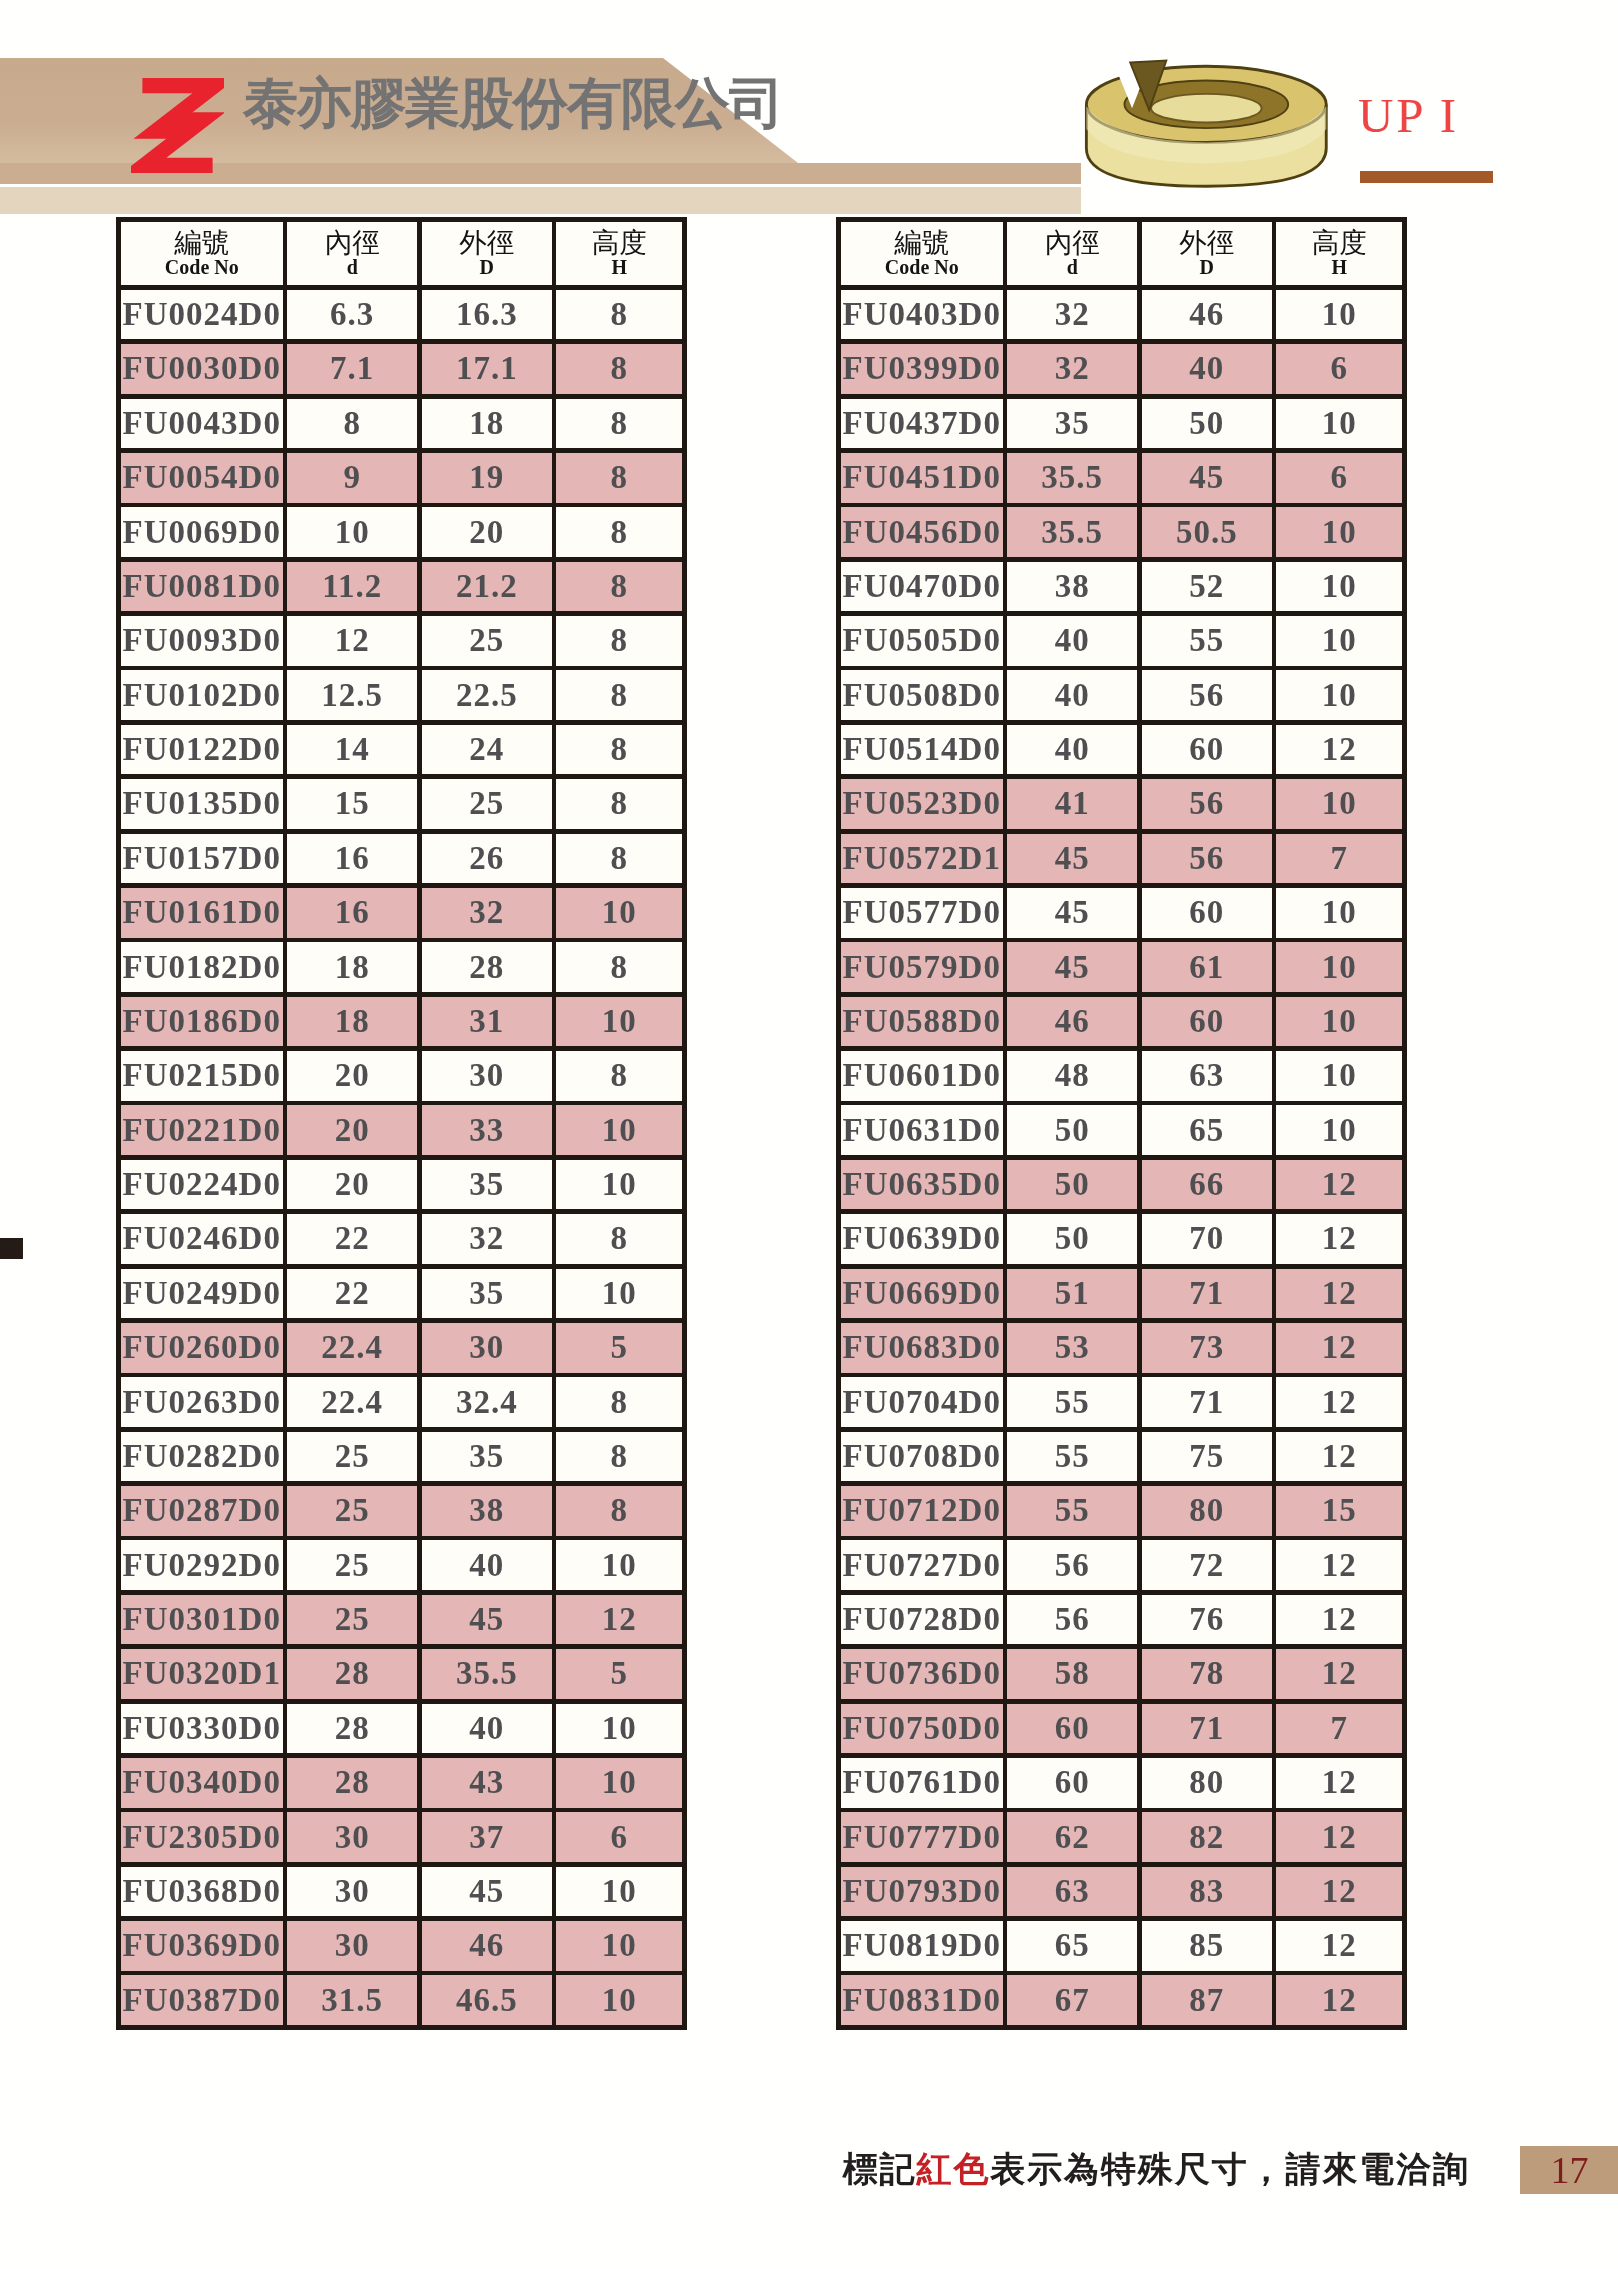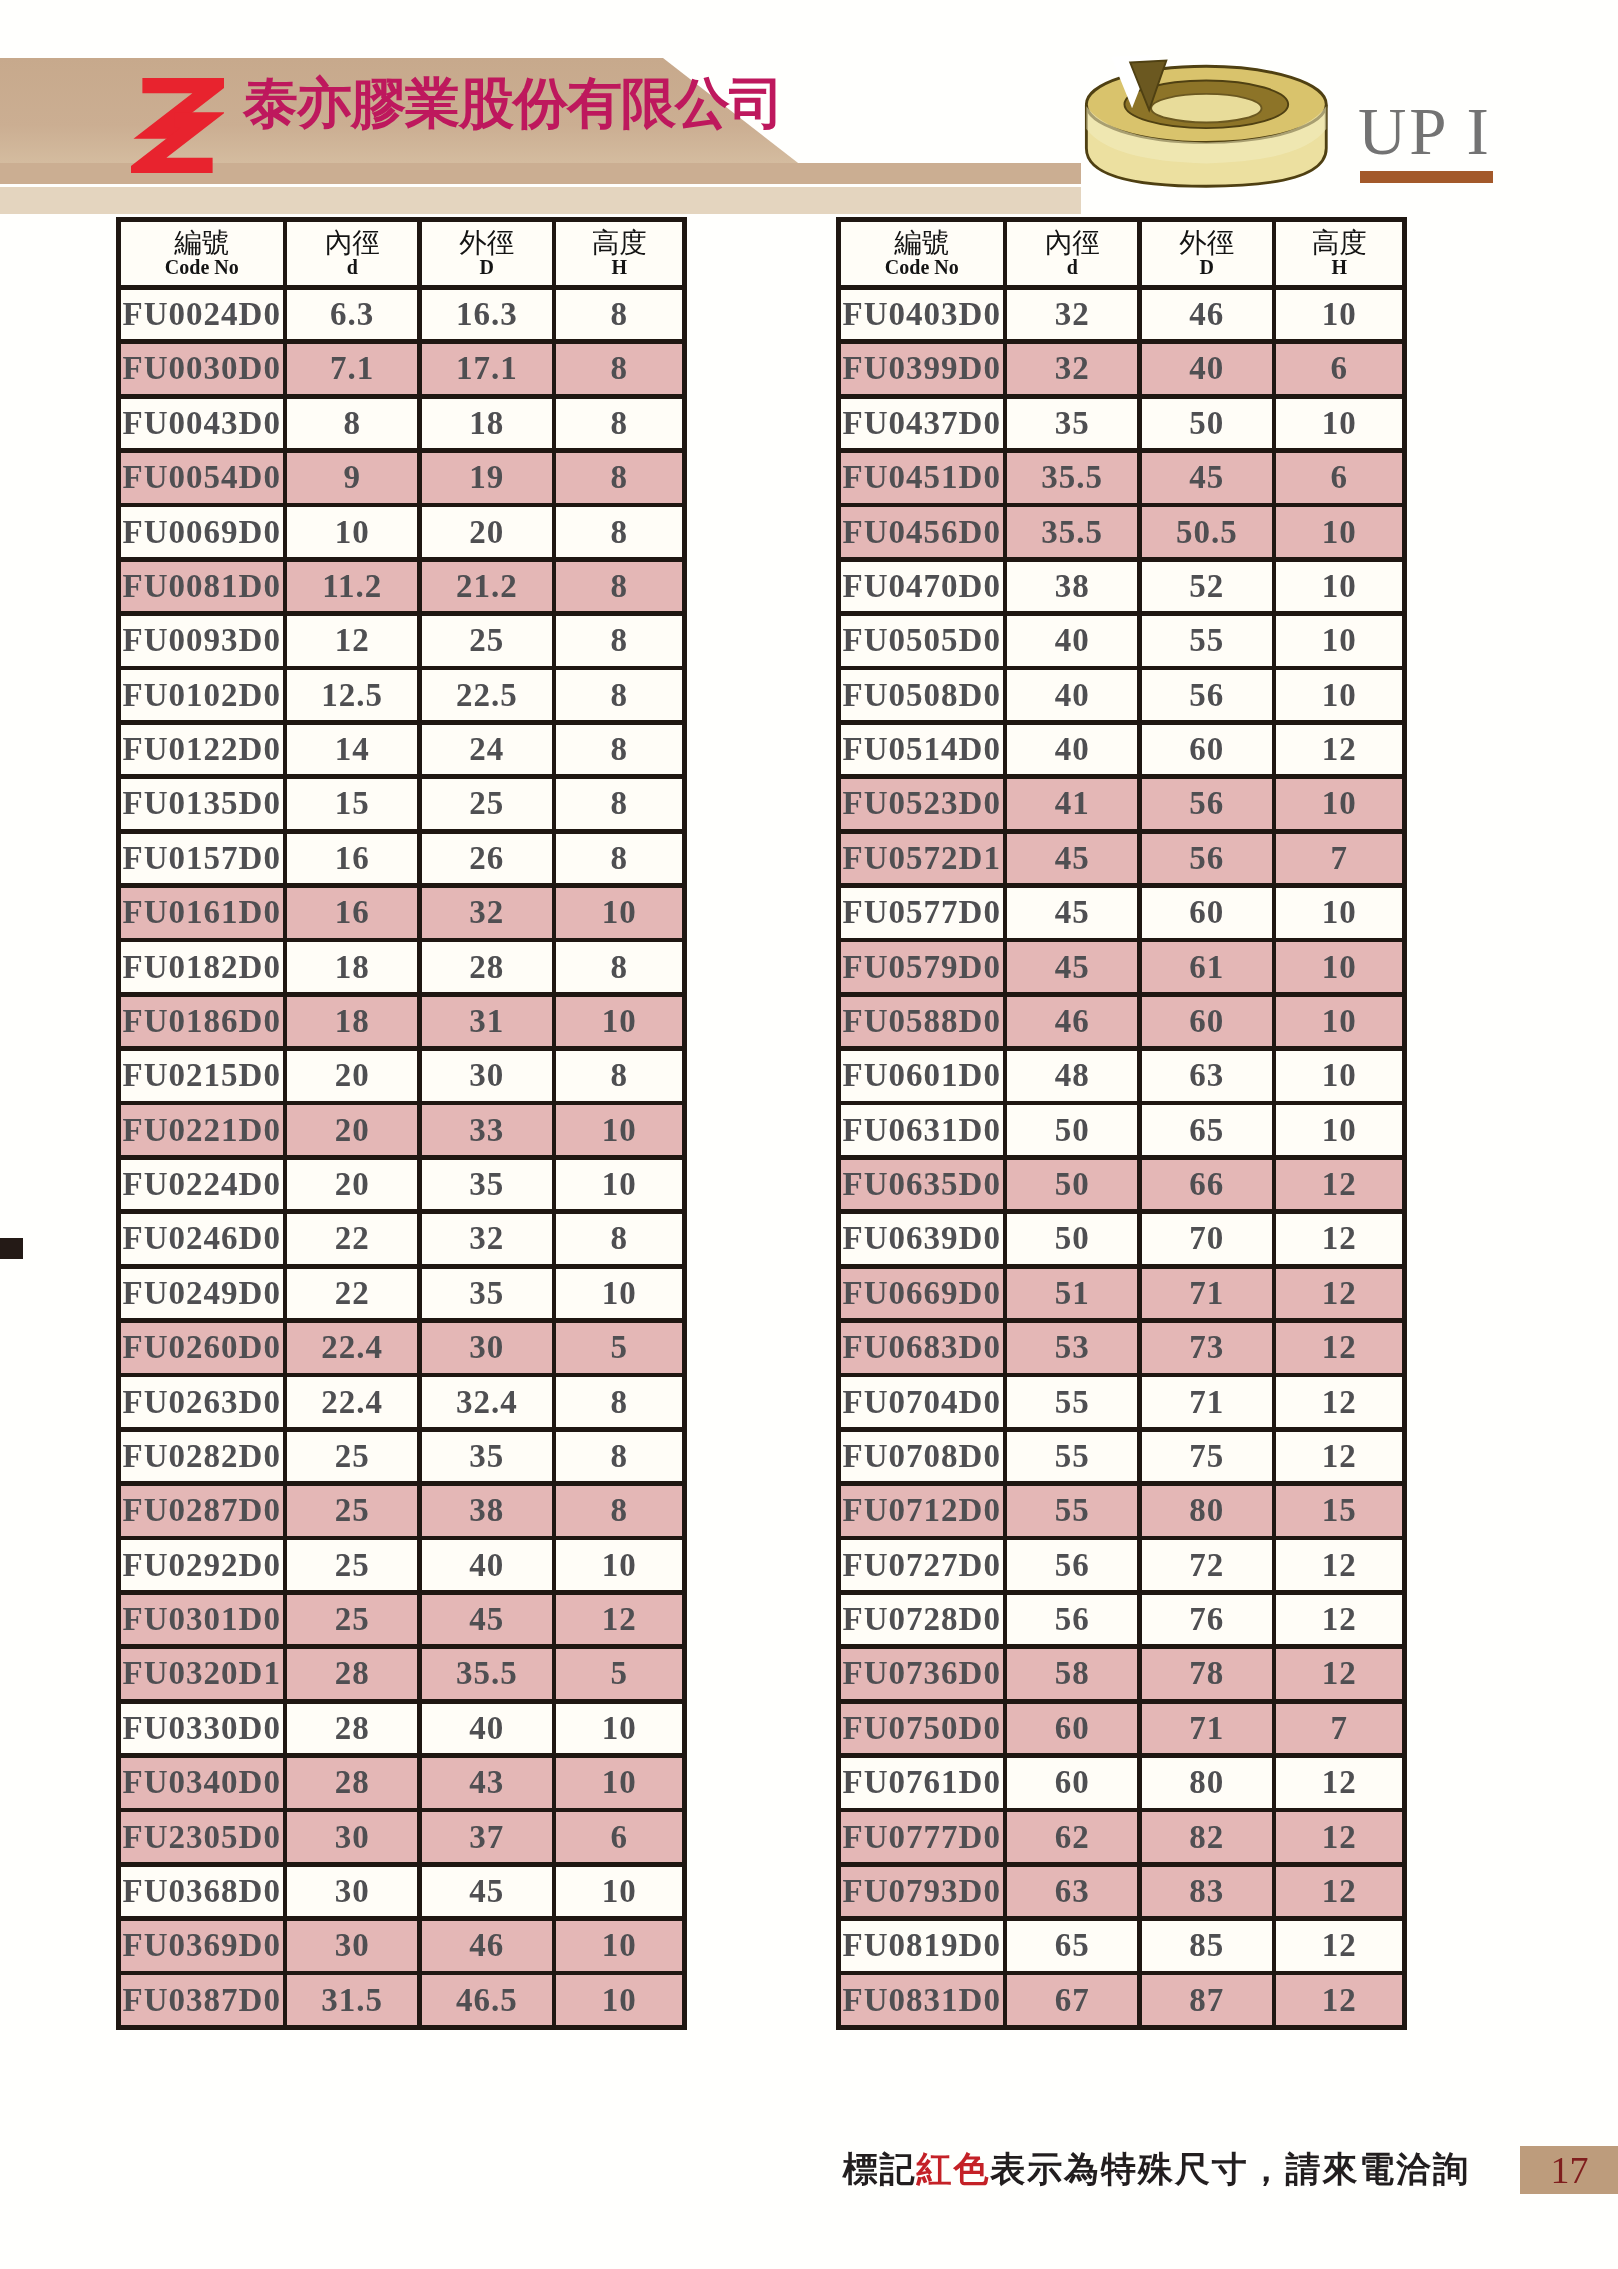--- a/index.html
+++ b/index.html
@@ -7,26 +7,26 @@
         font-family:"Liberation Serif",serif;}
 
   
   .banner-main{position:absolute;left:0;top:58px;width:820px;height:122px;
     background:linear-gradient(180deg,#c7a98c 0%,#cbae92 55%,#d8c2a5 100%);
     clip-path:polygon(0 0,663px 0,100% 100%,0 100%);}
   .strip-thin{position:absolute;left:0;top:163px;width:1081px;height:21px;background:#cbae92;}
   .strip-light{position:absolute;left:0;top:187px;width:1081px;height:27px;background:#e4d5bf;}
   .logo-svg{position:absolute;left:131px;top:76px;width:93px;height:99px;}
   .company-zh{position:absolute;left:243px;top:67px;width:666px;font-family:"Liberation Sans",sans-serif;
-    font-weight:700;font-size:55px;letter-spacing:-1px;color:#be185d;white-space:nowrap;}
+    font-weight:700;font-size:55px;letter-spacing:-1px;color:#737373;white-space:nowrap;}
   .company-en{position:absolute;left:250px;top:148px;font-family:"Liberation Sans",sans-serif;
     font-weight:700;font-size:29.5px;letter-spacing:0px;color:#0e0c0c;white-space:nowrap;}
   .seal-svg{position:absolute;left:1054px;top:49px;width:297px;height:145px;}
-  .upi-text{position:absolute;left:1358px;top:93px;width:143px;font-family:"Liberation Serif",serif;
-    font-size:67px;color:#737373;letter-spacing:2.9px;white-space:nowrap;}
+  .upi-text{position:absolute;left:1358px;top:87px;width:143px;font-family:"Liberation Serif",serif;
+    font-size:49px;color:#ef4444;letter-spacing:2.9px;white-space:nowrap;}
   .upi-bar{position:absolute;left:1360px;top:171px;width:133px;height:12.4px;background:#a3592a;}
 
   
   .dimtable{position:absolute;top:217px;width:571px;height:1813px;border:5.7px solid #1f1712;
     box-sizing:border-box;display:flex;flex-direction:column;background:#1f1712;}
   #table-left{left:116px;}
   #table-right{left:836px;}
   .t-header{flex:0 0 63px;display:flex;}
   .t-row{flex:1;display:flex;margin-top:4.8px;}
   .t-cell{box-sizing:border-box;display:flex;flex-direction:column;align-items:center;

